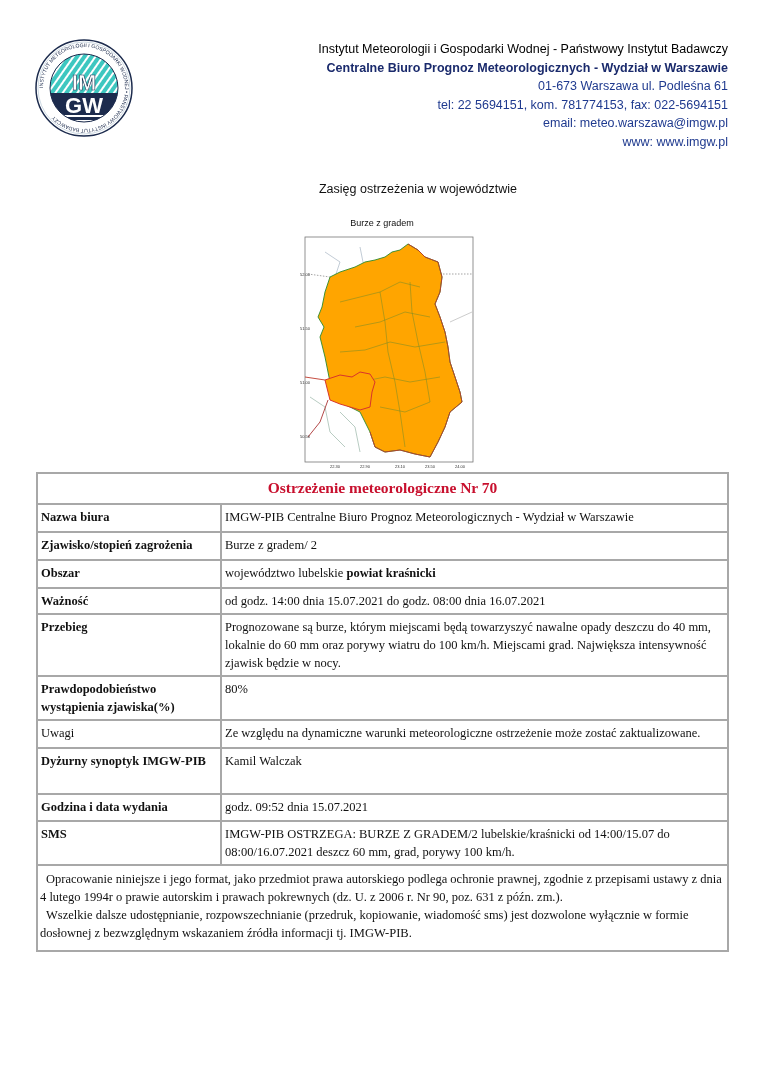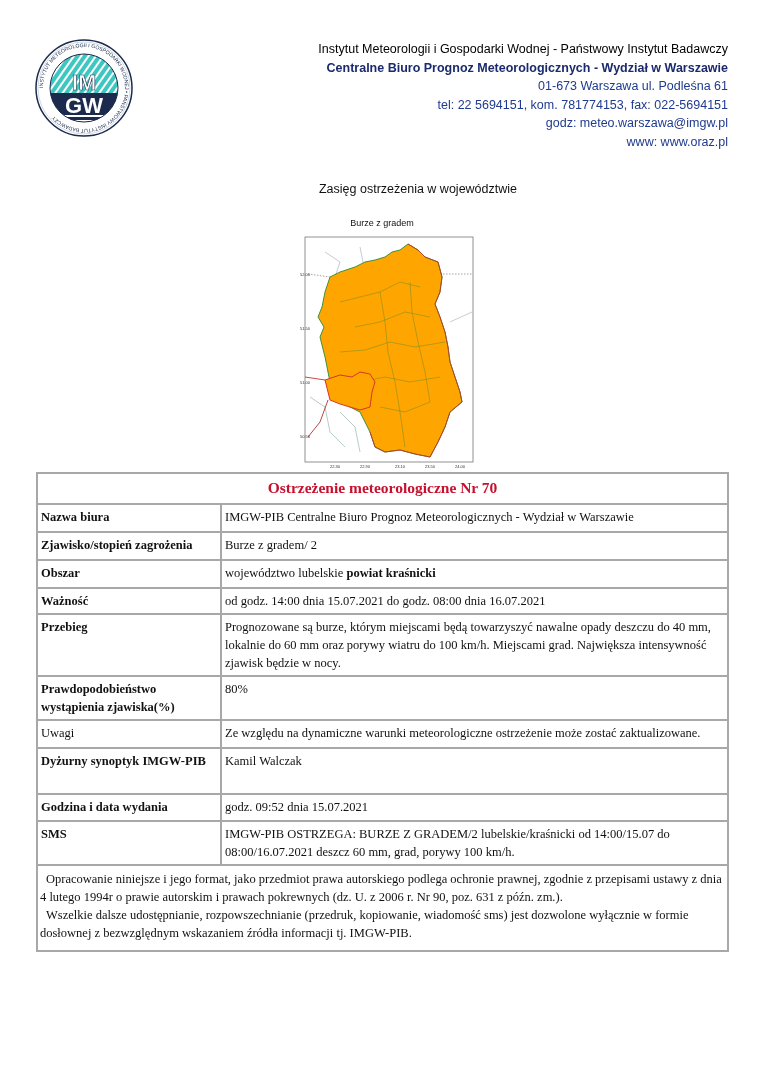--- a/index.html
+++ b/index.html
@@ -56,22 +56,22 @@
       <textPath href="#ringpath" startOffset="0">INSTYTUT METEOROLOGII I GOSPODARKI WODNEJ • PAŃSTWOWY INSTYTUT BADAWCZY</textPath>
     </text>
   </svg>
 </div>
 
 <div class="header">
   <div class="inst">Instytut Meteorologii i Gospodarki Wodnej - Państwowy Instytut Badawczy</div>
   <div class="bureau">Centralne Biuro Prognoz Meteorologicznych - Wydział w Warszawie</div>
   <div>01-673 Warszawa ul. Podleśna 61</div>
   <div>tel: 22 5694151, kom. 781774153, fax: 022-5694151</div>
-  <div>godz: meteo.warszawa@imgw.pl</div>
-  <div>www: www.oraz.pl</div>
+  <div>email: meteo.warszawa@imgw.pl</div>
+  <div>www: www.imgw.pl</div>
 </div>
 
 <div class="map-title">Zasięg ostrzeżenia w województwie</div>
 <div class="map-sub">Burze z gradem</div>
 <div class="map">
   <svg width="180" height="240" viewBox="0 0 180 240">
     <rect x="5" y="5" width="168" height="225" fill="#ffffff" stroke="#777" stroke-width="0.8"></rect>
 
     <path d="M25,20 L40,30 L35,45 L50,55 M60,15 L65,40 L70,55" stroke="#9ab" stroke-width="0.6" fill="none"></path>
     <path d="M10,165 L25,175 L30,200 L45,215 M40,180 L55,195 L60,220" stroke="#8a9" stroke-width="0.6" fill="none"></path>

